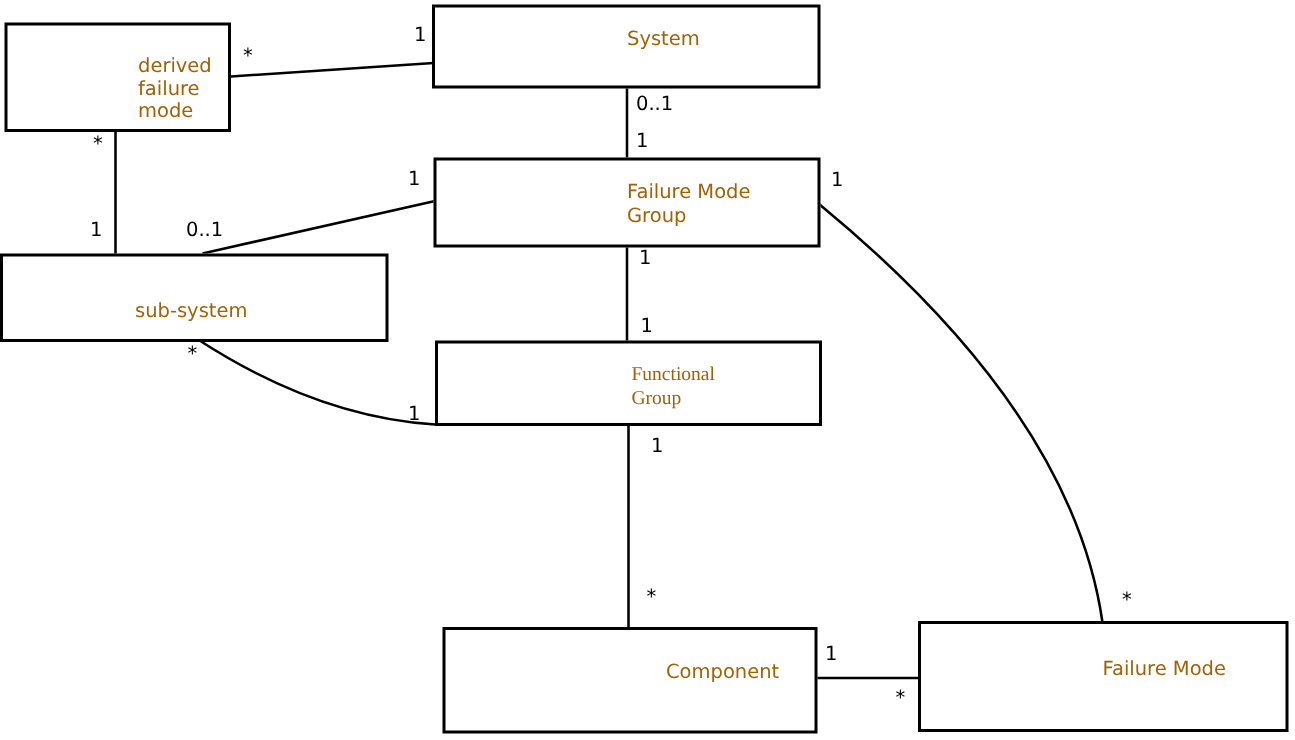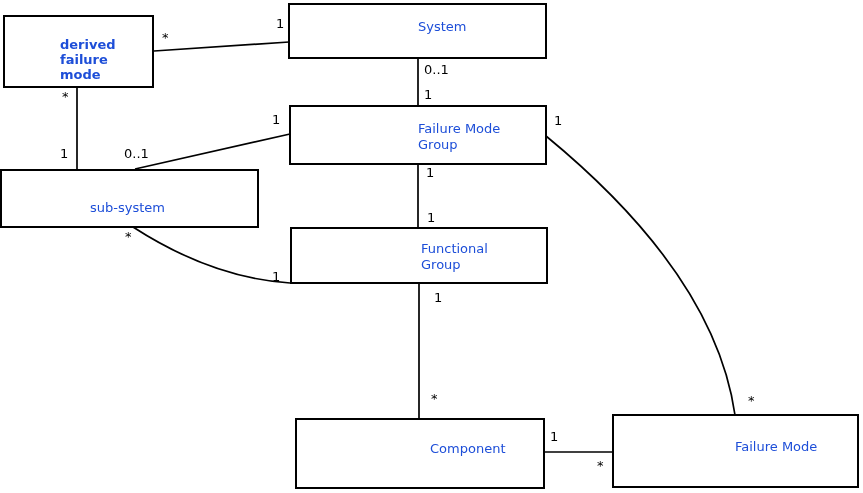--- a/index.html
+++ b/index.html
@@ -27,47 +27,47 @@
     position: absolute;
     border: 2px solid #000000;
     background: #ffffff;
     box-sizing: border-box;
   }
   .box-label {
     position: absolute;
     font-size: 13px;
     line-height: 15px;
     white-space: pre-line;
-    color: #1d4ed8;
+    color: #a16207;
   }
   .box-label.lh16 { line-height: 16px; }
   .mult {
     position: absolute;
     font-size: 13px;
     line-height: 13px;
     white-space: nowrap;
     color: #000000;
   }
 
   
   #box-dfm       { left: 3px;   top: 15px;  width: 151px; height: 73px; }
   #box-system    { left: 288px; top: 3px;   width: 259px; height: 56px; }
   #box-fmg       { left: 289px; top: 105px; width: 258px; height: 60px; }
   #box-subsystem { left: 0px;   top: 169px; width: 259px; height: 59px; }
   #box-fg        { left: 290px; top: 227px; width: 258px; height: 57px; }
   #box-component { left: 295px; top: 418px; width: 250px; height: 71px; }
   #box-fm        { left: 612px; top: 414px; width: 247px; height: 74px; }
 
   
-  #lbl-dfm       { left: 60px;  top: 37px; font-weight: bold; }
+  #lbl-dfm       { left: 92px;  top: 37px; }
   #lbl-system    { left: 418px; top: 19px; }
   #lbl-fmg       { left: 418px; top: 121px; }
   #lbl-subsystem { left: 90px;  top: 200px; }
-  #lbl-fg        { left: 421px; top: 241px; }
-  #lbl-component { left: 430px; top: 441px; }
+  #lbl-fg        { left: 421px; top: 241px; font-family: Liberation Serif, serif; }
+  #lbl-component { left: 444px; top: 441px; }
   #lbl-fm        { left: 735px; top: 439px; }
 
   
   #m-dfm-sys-src  { left: 162px; top: 31px; }
   #m-dfm-sys-tgt  { left: 276px; top: 17px; }
   #m-sys-fmg-src  { left: 424px; top: 63px; }
   #m-sys-fmg-tgt  { left: 424px; top: 88px; }
   #m-sub-fmg-tgt  { left: 272px; top: 113px; }
   #m-sub-fmg-src  { left: 124px; top: 147px; }
   #m-dfm-sub-tgt  { left: 60px;  top: 147px; }

